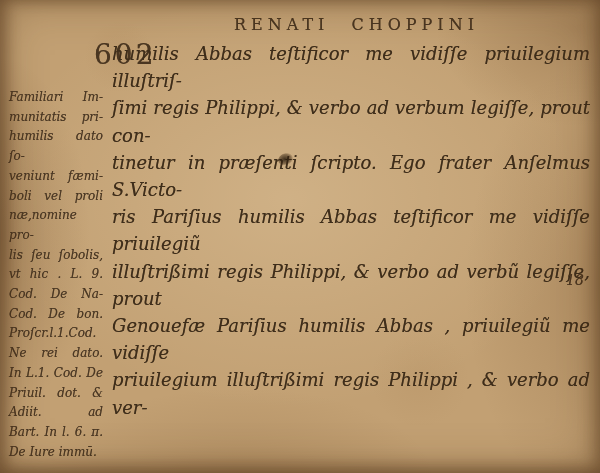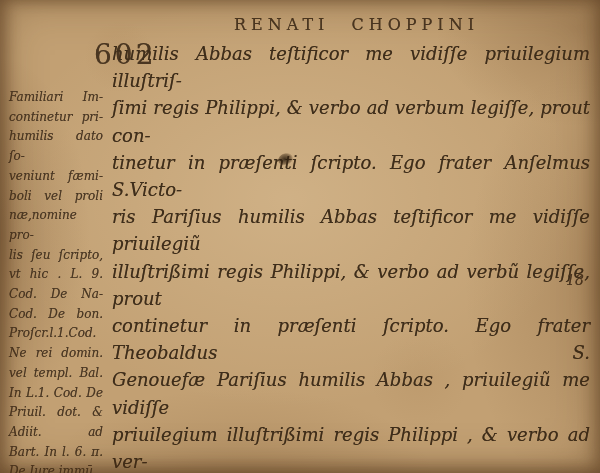--- a/index.html
+++ b/index.html
@@ -72,47 +72,45 @@
 </head>
 <body>
 
 <div class="page">
 
   <span class="header-pagenum txt">602</span>
   <span class="header-title txt">RENATI CHOPPINI</span>
 
   <div class="margin-note">
     <div class="mline txt">Familiari Im-</div>
-    <div class="mline txt">continetur pri-</div>
+    <div class="mline txt">munitatis pri-</div>
     <div class="mline txt">humilis dato ſo-</div>
     <div class="mline txt">veniunt fæmi-</div>
     <div class="mline txt">boli vel proli</div>
     <div class="mline txt">næ,nomine pro-</div>
-    <div class="mline txt">lis ſeu ſcripto,</div>
+    <div class="mline txt">lis ſeu ſobolis,</div>
     <div class="mline txt">vt hic . L. 9.</div>
     <div class="mline txt">Cod. De Na-</div>
     <div class="mline txt">Cod. De bon.</div>
     <div class="mline txt">Proſcr.l.1.Cod.</div>
-    <div class="mline txt">Ne rei domin.</div>
-    <div class="mline txt">vel templ. Bal.</div>
+    <div class="mline txt">Ne rei dato.</div>
     <div class="mline txt">In L.1. Cod. De</div>
     <div class="mline txt">Priuil. dot. &amp;</div>
     <div class="mline txt">Adiit.  ad</div>
     <div class="mline txt">Bart. In l. 6. π.</div>
     <div class="mline noj txt">De Iure immū.</div>
   </div>
 
   <div class="main-text">
     <div class="para-italic">
       <div class="jline txt">humilis Abbas teſtificor me vidiſſe priuilegium illuſtriſ-</div>
       <div class="jline txt">ſimi regis Philippi, &amp; verbo ad verbum legiſſe, prout con-</div>
       <div class="jline txt">tinetur in præſenti ſcripto. Ego frater Anſelmus S.Victo-</div>
       <div class="jline txt">ris Pariſius humilis Abbas teſtificor me vidiſſe priuilegiũ</div>
       <div class="jline txt">illuſtrißimi regis Philippi, &amp; verbo ad verbũ legiſſe, prout</div>
-      <div class="jline txt">continetur in præſenti ſcripto. Ego frater Theobaldus S.</div>
       <div class="jline txt">Genouefæ Pariſius humilis Abbas , priuilegiũ me vidiſſe</div>
       <div class="jline txt">priuilegium illuſtrißimi regis Philippi , &amp; verbo ad ver-</div>
 
     </div>
 
   </div>
 
   <span class="side-ref txt">18</span>
 
   <div class="ink-stain"></div>

